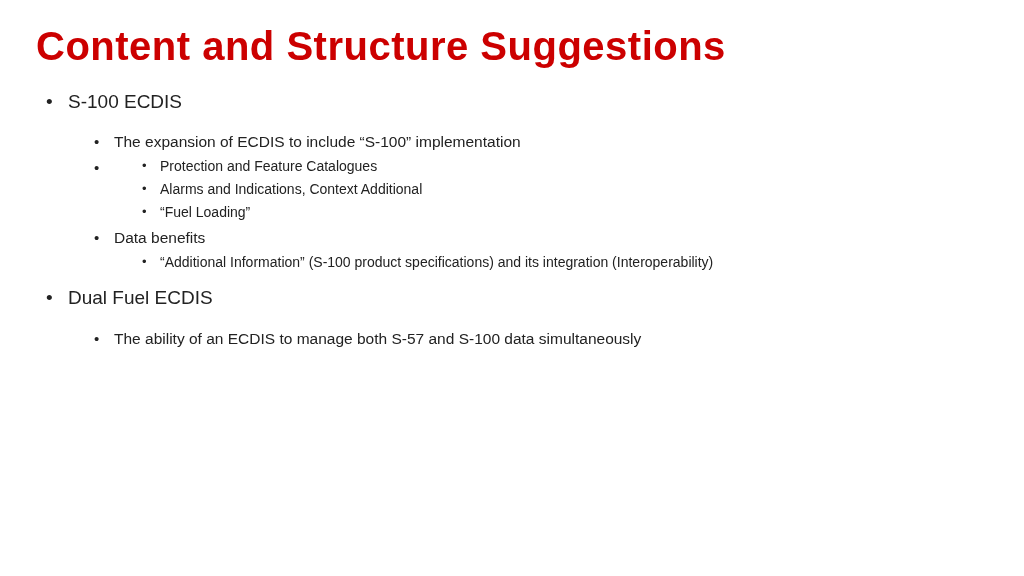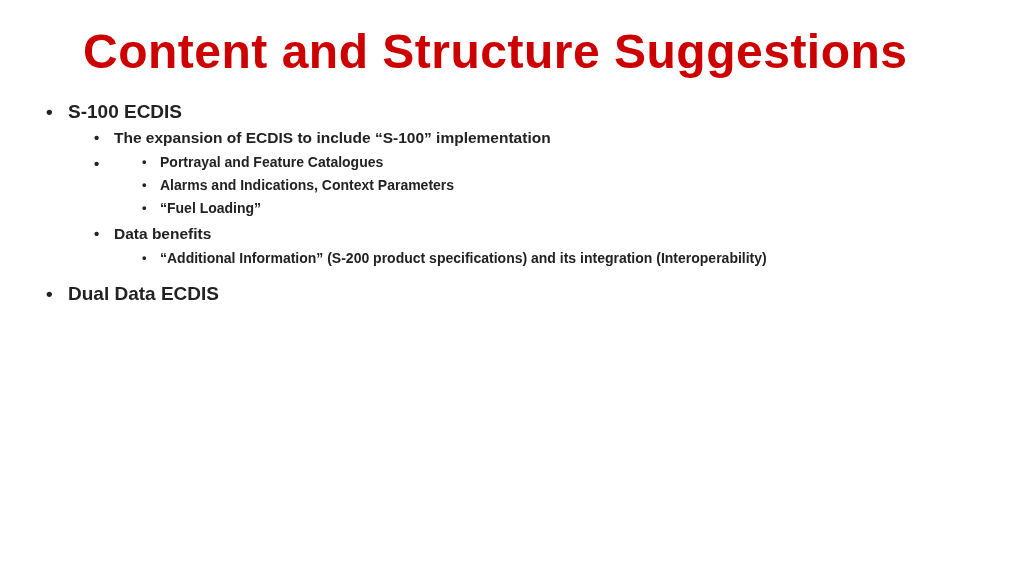--- a/index.html
+++ b/index.html
@@ -11,33 +11,31 @@
     body {
       width: 1024px;
       height: 576px;
       background: #ffffff;
       font-family: 'Segoe UI', Arial, sans-serif;
       overflow: hidden;
       padding: 24px 36px 24px 36px;
     }
 
     .page-title {
-      font-size: 48px;
+      font-size: 40px;
       font-weight: bold;
       color: #cc0000;
       margin-bottom: 18px;
       letter-spacing: 0.5px;
-      margin-left: 47px;
     }
 
     .content-area {
       font-size: 15px;
       color: #222222;
       line-height: 1.55;
-      font-weight: bold;
     }
 
     ul {
       list-style: none;
       padding: 0;
       margin: 0;
     }
 
     
     .level1 {
@@ -56,21 +54,21 @@
       content: '•';
       position: absolute;
       left: 0;
       font-size: 19px;
       color: #222;
     }
 
     
     .level2 {
       margin-left: 26px;
-      margin-top: 0;
+      margin-top: 14px;
     }
 
     .level2 > li {
       position: relative;
       padding-left: 20px;
       margin-bottom: 2px;
       font-size: 15.5px;
     }
 
     .level2 > li::before {
@@ -118,43 +116,46 @@
       <span>S-100 ECDIS</span>
       <ul class="level2">
 
         <li>
           <span>The expansion of ECDIS to include “S-100” implementation</span>
         </li>
 
         <li>
           <ul class="level3">
             <li>
-              <span>Portrayal and Feature Catalogues</span>
+              <span>Protection and Feature Catalogues</span>
             </li>
             <li>
-              <span>Alarms and Indications, Context Parameters</span>
+              <span>Alarms and Indications, Context Additional</span>
             </li>
             <li>
               <span>“Fuel Loading”</span>
             </li>
           </ul>
         </li>
 
         <li>
           <span>Data benefits</span>
           <ul class="level3">
             <li>
-              <span>“Additional Information” (S-200 product specifications) and its integration (Interoperability)</span>
+              <span>“Additional Information” (S-100 product specifications) and its integration (Interoperability)</span>
             </li>
           </ul>
         </li>
 
       </ul>
     </li>
 
     <li class="dual-fuel">
-      <span>Dual Data ECDIS</span>
+      <span>Dual Fuel ECDIS</span>
       <ul class="level2">
+        <li>
+          <span>The ability of an ECDIS to manage both S-57 and S-100 data simultaneously</span>
+        </li>
       </ul>
     </li>
 
   </ul>
 </div>
 
 </body></html>

